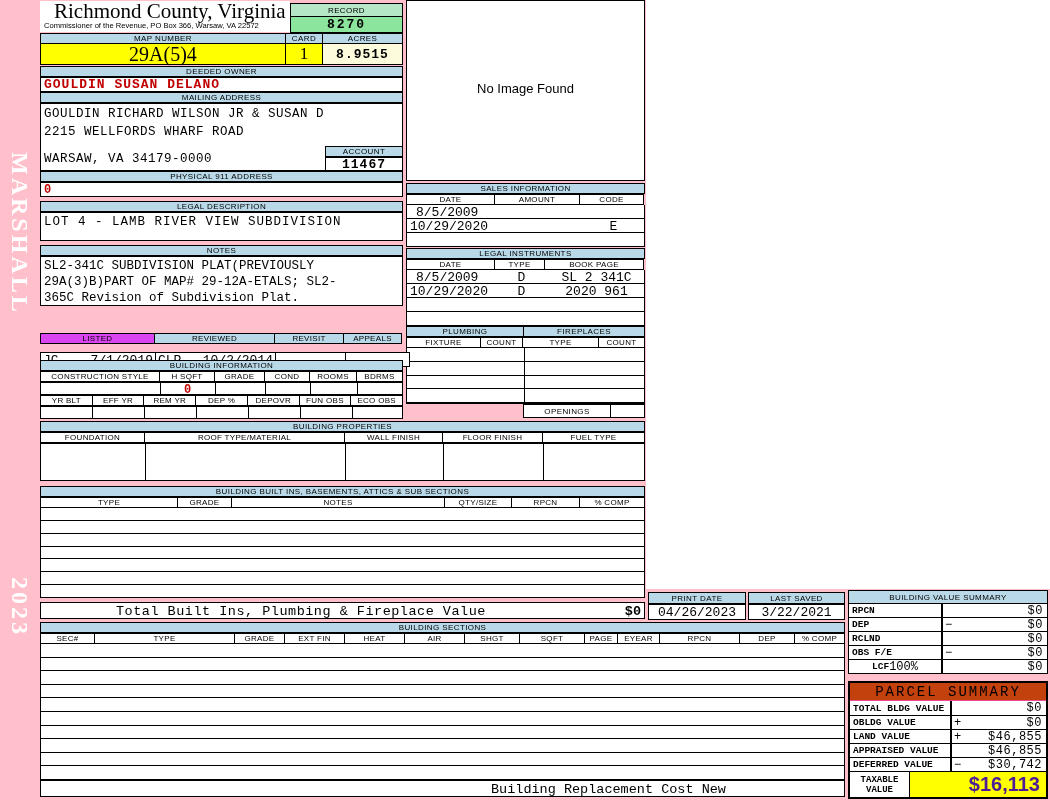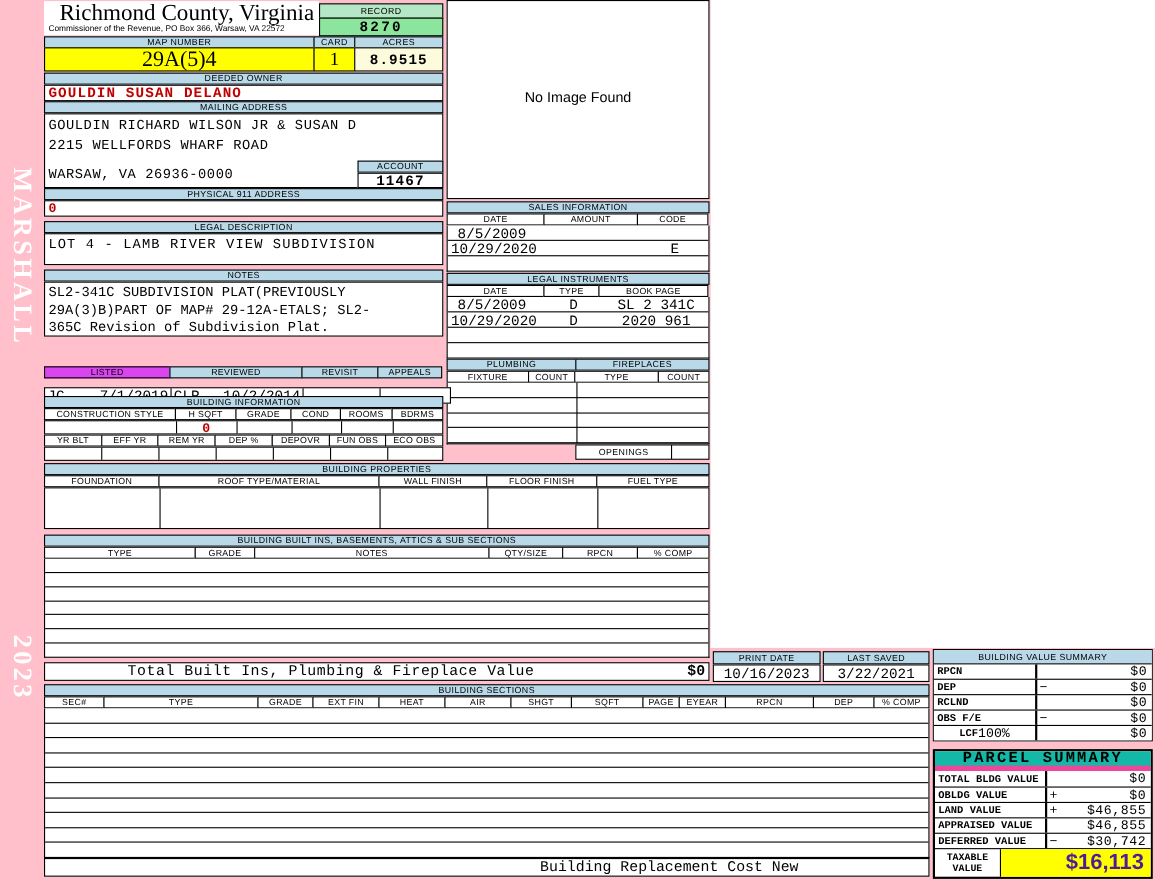--- a/index.html
+++ b/index.html
@@ -55,21 +55,21 @@
 <div class="box ctr serif" style="left:285px;top:43px;width:38px;height:22px;background:#FFFF00;font-size:17px">1</div>
 <div class="box ctr mono" style="left:322px;top:43px;width:81px;height:22px;background:#FCFCDC;font-weight:bold;font-size:13px;letter-spacing:1px">8.9515</div>
 
 <div class="bar" style="left:40px;top:66px;width:363px;height:11px">DEEDED OWNER</div>
 <div class="box mono" style="left:40px;top:77px;width:363px;height:15px;font-weight:bold;font-size:13px;color:#C00000;letter-spacing:1px;display:flex;align-items:center;padding-left:3px">GOULDIN SUSAN DELANO</div>
 
 <div class="bar" style="left:40px;top:92px;width:363px;height:11px">MAILING ADDRESS</div>
 <div class="box" style="left:40px;top:103px;width:363px;height:68px">
   <div class="mono" style="position:absolute;left:3px;top:3px;font-size:12.5px;letter-spacing:.5px">GOULDIN RICHARD WILSON JR &amp; SUSAN D</div>
   <div class="mono" style="position:absolute;left:3px;top:21px;font-size:12.5px;letter-spacing:.5px">2215 WELLFORDS WHARF ROAD</div>
-  <div class="mono" style="position:absolute;left:3px;top:48px;font-size:12.5px;letter-spacing:.5px">WARSAW, VA 26936-0000</div>
+  <div class="mono" style="position:absolute;left:3px;top:48px;font-size:12.5px;letter-spacing:.5px">WARSAW, VA 34179-0000</div>
 </div>
 <div class="bar" style="left:325px;top:146px;width:78px;height:11px">ACCOUNT</div>
 <div class="box ctr mono" style="left:325px;top:157px;width:78px;height:14px;font-weight:bold;font-size:13px;letter-spacing:1px">11467</div>
 
 <div class="bar" style="left:40px;top:171px;width:363px;height:11px">PHYSICAL 911 ADDRESS</div>
 <div class="box mono" style="left:40px;top:182px;width:363px;height:15px;font-weight:bold;font-size:12px;color:#C00000;display:flex;align-items:center;padding-left:3px">0</div>
 
 <div class="bar" style="left:40px;top:201px;width:363px;height:11px">LEGAL DESCRIPTION</div>
 <div class="box" style="left:40px;top:212px;width:363px;height:29px">
   <div class="mono" style="position:absolute;left:3px;top:2px;font-size:12.5px;letter-spacing:1px">LOT 4 - LAMB RIVER VIEW SUBDIVISION</div>
@@ -230,21 +230,21 @@
   <div class="row"></div>
   <div class="row"></div>
 </div>
 <div class="box" style="left:40px;top:602px;width:605px;height:17px">
   <span class="mono" style="position:absolute;left:75px;top:1px;font-size:13.5px;letter-spacing:.5px">Total Built Ins, Plumbing &amp; Fireplace Value</span>
   <span class="mono" style="position:absolute;left:558px;width:42px;top:1px;font-weight:bold;font-size:13.5px;text-align:right">$0</span>
 </div>
 
 <div class="bar" style="left:648px;top:592px;width:98px;height:12px">PRINT DATE</div>
 <div class="bar" style="left:748px;top:592px;width:97px;height:12px">LAST SAVED</div>
-<div class="box ctr mono" style="left:648px;top:604px;width:98px;height:16px;font-size:13px">10/16/2023</div>
+<div class="box ctr mono" style="left:648px;top:604px;width:98px;height:16px;font-size:13px">04/26/2023</div>
 <div class="box ctr mono" style="left:748px;top:604px;width:97px;height:16px;font-size:13px">3/22/2021</div>
 
 <div class="bar" style="left:40px;top:622px;width:805px;height:11px">BUILDING SECTIONS</div>
 <div class="cells" style="left:40px;top:633px;width:805px;height:11px">
   <div class="cell" style="width:55px">SEC#</div>
   <div class="cell" style="width:141px">TYPE</div>
   <div class="cell" style="width:51px">GRADE</div>
   <div class="cell" style="width:61px">EXT FIN</div>
   <div class="cell" style="width:61px">HEAT</div>
   <div class="cell" style="width:61px">AIR</div>
@@ -308,21 +308,21 @@
       <span class="mono" style="font-weight:normal;font-size:12px">100%</span>
     </div>
     <div class="vs-val">
         <span class="vs-op"></span>
         <span class="vs-amt">$0</span>
       </div>
   </div>
 </div>
 
 <div class="abs" style="left:848px;top:681px;width:200px;border:2px solid #000;background:#fff">
-  <div class="ctr mono" style="height:18px;background:#14b8a6;border-bottom:5px solid #ec4899;font-weight:bold;font-size:14px;letter-spacing:2px">PARCEL SUMMARY</div>
+  <div class="ctr mono" style="height:18px;background:#c2410c;border-bottom:1px solid #ec4899;font-weight:normal;font-size:14px;letter-spacing:2px">PARCEL SUMMARY</div>
   <div class="vs-row" style="border-top:none">
     <div class="vs-label" style="width:100px">TOTAL BLDG VALUE</div>
     <div class="vs-val">
         <span class="vs-op"></span>
         <span class="vs-amt">$0</span>
       </div>
   </div>
   <div class="vs-row">
     <div class="vs-label" style="width:100px">OBLDG VALUE</div>
     <div class="vs-val">

